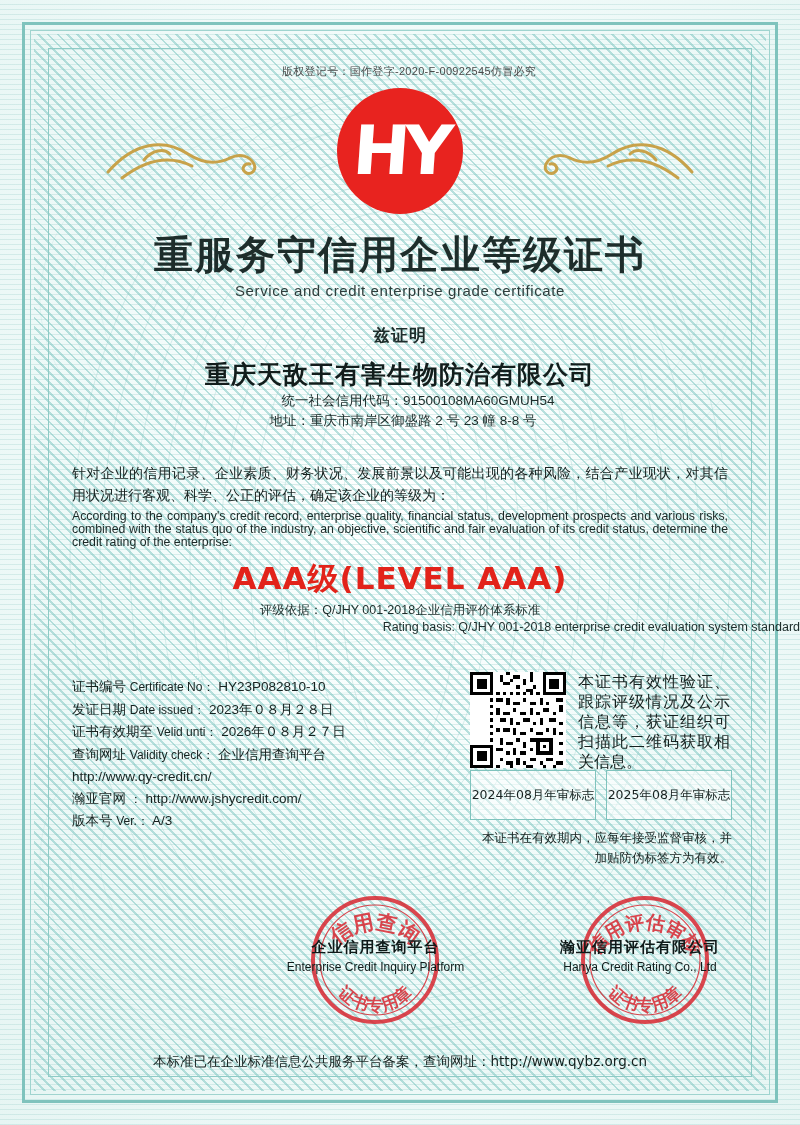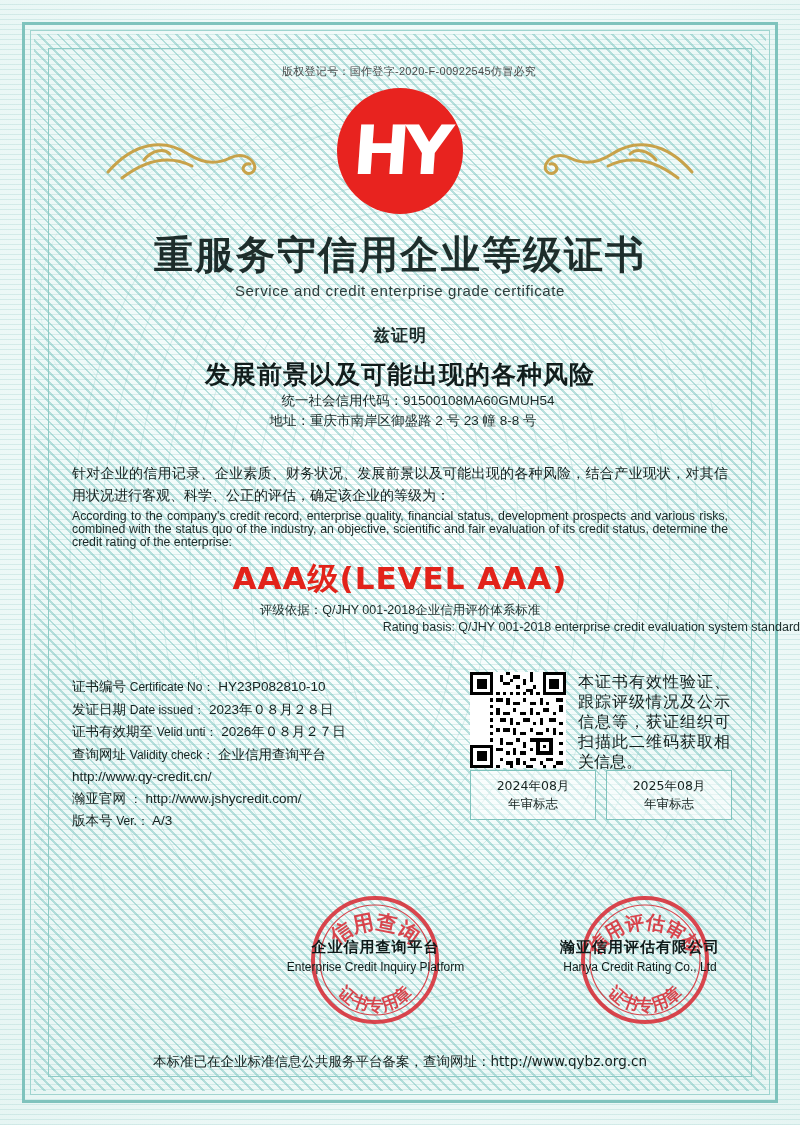--- a/index.html
+++ b/index.html
@@ -283,21 +283,21 @@
     left: 470px;
     width: 262px;
     display: flex;
     gap: 10px;
   }
   .stamp-box {
     flex: 1;
     border: 1px solid #7fc3bd;
     height: 48px;
     display: flex;
-    flex-direction: column;
+    flex-direction: row;
     align-items: center;
     justify-content: center;
     font-size: 12.5px;
     line-height: 18px;
     color: #16211f;
     background: rgba(255,255,255,0.45);
     font-family: "DejaVu Sans", sans-serif;
   }
 
   .annual-note {
@@ -405,21 +405,21 @@
     <div class="emblem">
       <div class="emblem-letters">HY</div>
     </div>
   </div>
 
   <div class="title-cn">重服务守信用企业等级证书</div>
   <div class="title-en">Service and credit enterprise grade certificate</div>
 
   <div class="certify-cn">兹证明</div>
 
-  <div class="company">发展前景以及可能出现的各种风险</div>
+  <div class="company">重庆天敌王有害生物防治有限公司</div>
   <div class="usci">统一社会信用代码：91500108MA60GMUH54</div>
   <div class="address">地址：重庆市南岸区御盛路 2 号 23 幢 8-8 号</div>
 
   <div class="para">
     <div class="para-cn">针对企业的信用记录、企业素质、财务状况、发展前景以及可能出现的各种风险，结合产业现状，对其信用状况进行客观、科学、公正的评估，确定该企业的等级为：</div>
     <div class="para-en">According to the company's credit record, enterprise quality, financial status, development prospects and various risks, combined with the status quo of the industry, an objective, scientific and fair evaluation of its credit status, determine the credit rating of the enterprise:</div>
   </div>
 
   <div class="grade">AAA级(LEVEL AAA)</div>
   <div class="basis-cn">评级依据：Q/JHY 001-2018企业信用评价体系标准</div>
@@ -584,20 +584,21 @@
     <div class="stamp-box">
       <span>2024年08月</span>
       <span>年审标志</span>
     </div>
     <div class="stamp-box">
       <span>2025年08月</span>
       <span>年审标志</span>
     </div>
   </div>
 
+  <div class="annual-note">本证书在有效期内，应每年接受监督审核，并加贴防伪标签方为有效。</div>
 
   <svg class="seal left" viewBox="0 0 150 150">
     <defs>
       <path id="arcL" d="M 25 82 A 52 52 0 0 1 125 82" fill="none"></path>
       <path id="arcLb" d="M 30 95 A 48 48 0 0 0 120 95" fill="none"></path>
     </defs>
     <g opacity="0.82">
       <circle cx="75" cy="75" r="62" fill="none" stroke="#d8202a" stroke-width="4"></circle>
       <circle cx="75" cy="75" r="55" fill="none" stroke="#d8202a" stroke-width="1.2"></circle>
       <text font-family="DejaVu Sans, sans-serif" font-size="21" font-weight="bold" fill="#d8202a">

